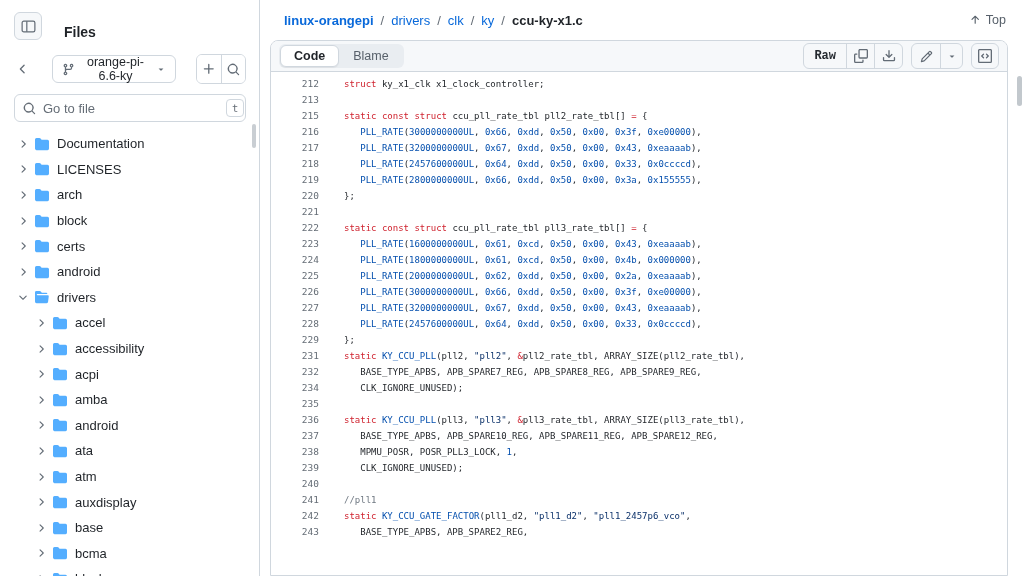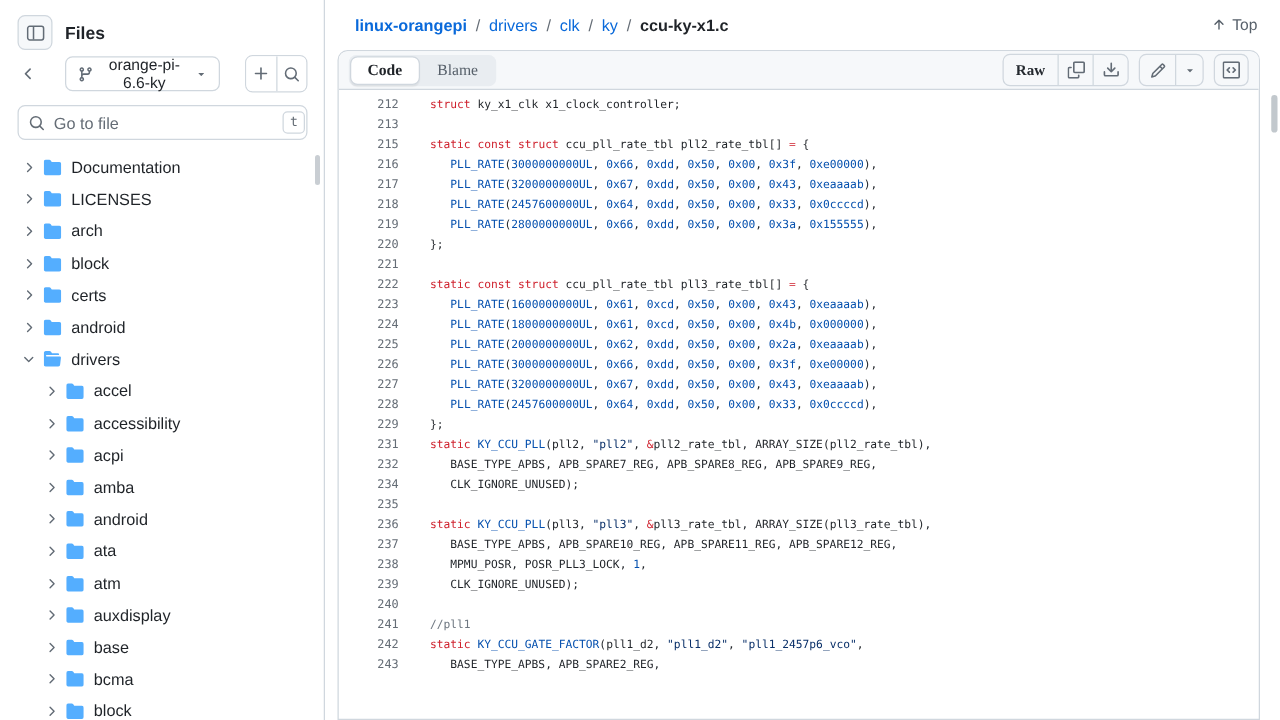--- a/index.html
+++ b/index.html
@@ -2,21 +2,21 @@
 <html style="--link: #0969da; --folder: #54aeff; --kw: #cf222e; --fn: #0550ae; --num: #0550ae; --str: #0a3069; --cm: #6e7781; --pl: #1f2328;"><head>
 <meta charset="utf-8">
 <style>
   * { margin:0; padding:0; box-sizing:border-box; }
   html,body { width:1024px; height:576px; overflow:hidden; background:#fff;
     font-family:"Liberation Sans", sans-serif; color:#1f2328; }
   .icn { display:block; }
 
   
   .sidebar { position:absolute; left:0; top:0; width:260px; height:576px; background:#fff; padding:12px 14px 0 14px; }
-  .sb-header { display:flex; align-items:center; gap:10px; margin-bottom:4px; }
+  .sb-header { display:flex; align-items:flex-end; gap:22px; margin-bottom:14px; }
   .icon-btn { display:flex; align-items:center; justify-content:center; width:28px; height:28px;
     border:1px solid #d0d7de; border-radius:6px; background:#f6f8fa; color:#636c76; cursor:pointer; }
   .sb-title { font-size:14px; font-weight:700; }
   .sb-controls { display:flex; align-items:center; gap:20px; }
   .ghost-btn { display:flex; align-items:center; justify-content:center; width:22px; height:26px;
     border:none; background:transparent; color:#636c76; cursor:pointer; }
   .branch-btn { display:flex; align-items:center; gap:5px; height:28px; padding:0 9px;
     border:1px solid #d0d7de; border-radius:6px; background:#fff; color:#1f2328; font-size:12.5px; font-weight:500; cursor:pointer; }
   .branch-btn .icn, .caret { color:#636c76; }
   .btn-group { margin-left:auto; display:flex; border:1px solid #d0d7de; border-radius:6px; overflow:hidden; }
@@ -44,27 +44,27 @@
   .crumb-row { height:40px; display:flex; align-items:center; padding:0 18px 0 24px; font-size:13px; }
   .crumb { color:var(--link); text-decoration:none; cursor:pointer; }
   .crumb:first-child { font-weight:600; }
   .crumb-sep { color:#656d76; margin:0 7px; }
   .crumb-cur { font-weight:700; color:#1f2328;text-align:right; }
   .top-link { margin-left:auto; display:flex; align-items:center; gap:5px; color:#57606a; font-size:12.5px; cursor:pointer; }
 
   .panel { margin:0 16px 0 10px; height:536px; border:1px solid #d0d7de; border-radius:8px 8px 0 0; overflow:hidden; background:#fff; }
   .panel-toolbar { height:31px; background:#f6f8fa; border-bottom:1px solid #d0d7de; display:flex; align-items:center; padding:0 8px; }
   .segmented { display:flex; background:#e9edf1; border-radius:6px; padding:1px; }
-  .seg { border:1px solid transparent; background:transparent; font-family:Liberation Serif, serif;
+  .seg { border:1px solid transparent; background:transparent; font-family:Liberation Sans, sans-serif;
     font-size:12.5px; color:#57606a; padding:3px 13px; border-radius:6px; cursor:pointer; }
   .seg.active { background:#fff; border-color:#d0d7de; color:#1f2328; font-weight:600; box-shadow:0 1px 1px rgba(31,35,40,.06); }
   .tb-right { margin-left:auto; display:flex; align-items:center; gap:8px; }
   .tb-group { display:flex; border:1px solid #d0d7de; border-radius:6px; overflow:hidden; }
   .tb-group > * { display:flex; align-items:center; justify-content:center; height:24px; background:transparent;
-    border:none; color:#636c76; cursor:pointer; font-family:Liberation Serif, serif; }
+    border:none; color:#636c76; cursor:pointer; font-family:Liberation Mono, monospace; }
   .tb-group > * + * { border-left:1px solid #d0d7de; }
   .raw-btn { padding:0 10px; font-size:12px; font-weight:600; color:#24292f; }
   .tb-icon { width:28px; }
   .tb-icon.narrow { width:22px; }
   .tb-single { display:flex; align-items:center; justify-content:center; width:28px; height:26px;
     border:1px solid #d0d7de; border-radius:6px; background:transparent; color:#636c76; cursor:pointer; }
 
   .code { padding-top:4px; font-family:"DejaVu Sans Mono", monospace; font-size:9px; }
   .code-line { display:flex; height:16px; line-height:16px; }
   .ln { width:48px; text-align:right; color:#656d76; font-size:9.5px; flex:none; cursor:pointer; }

